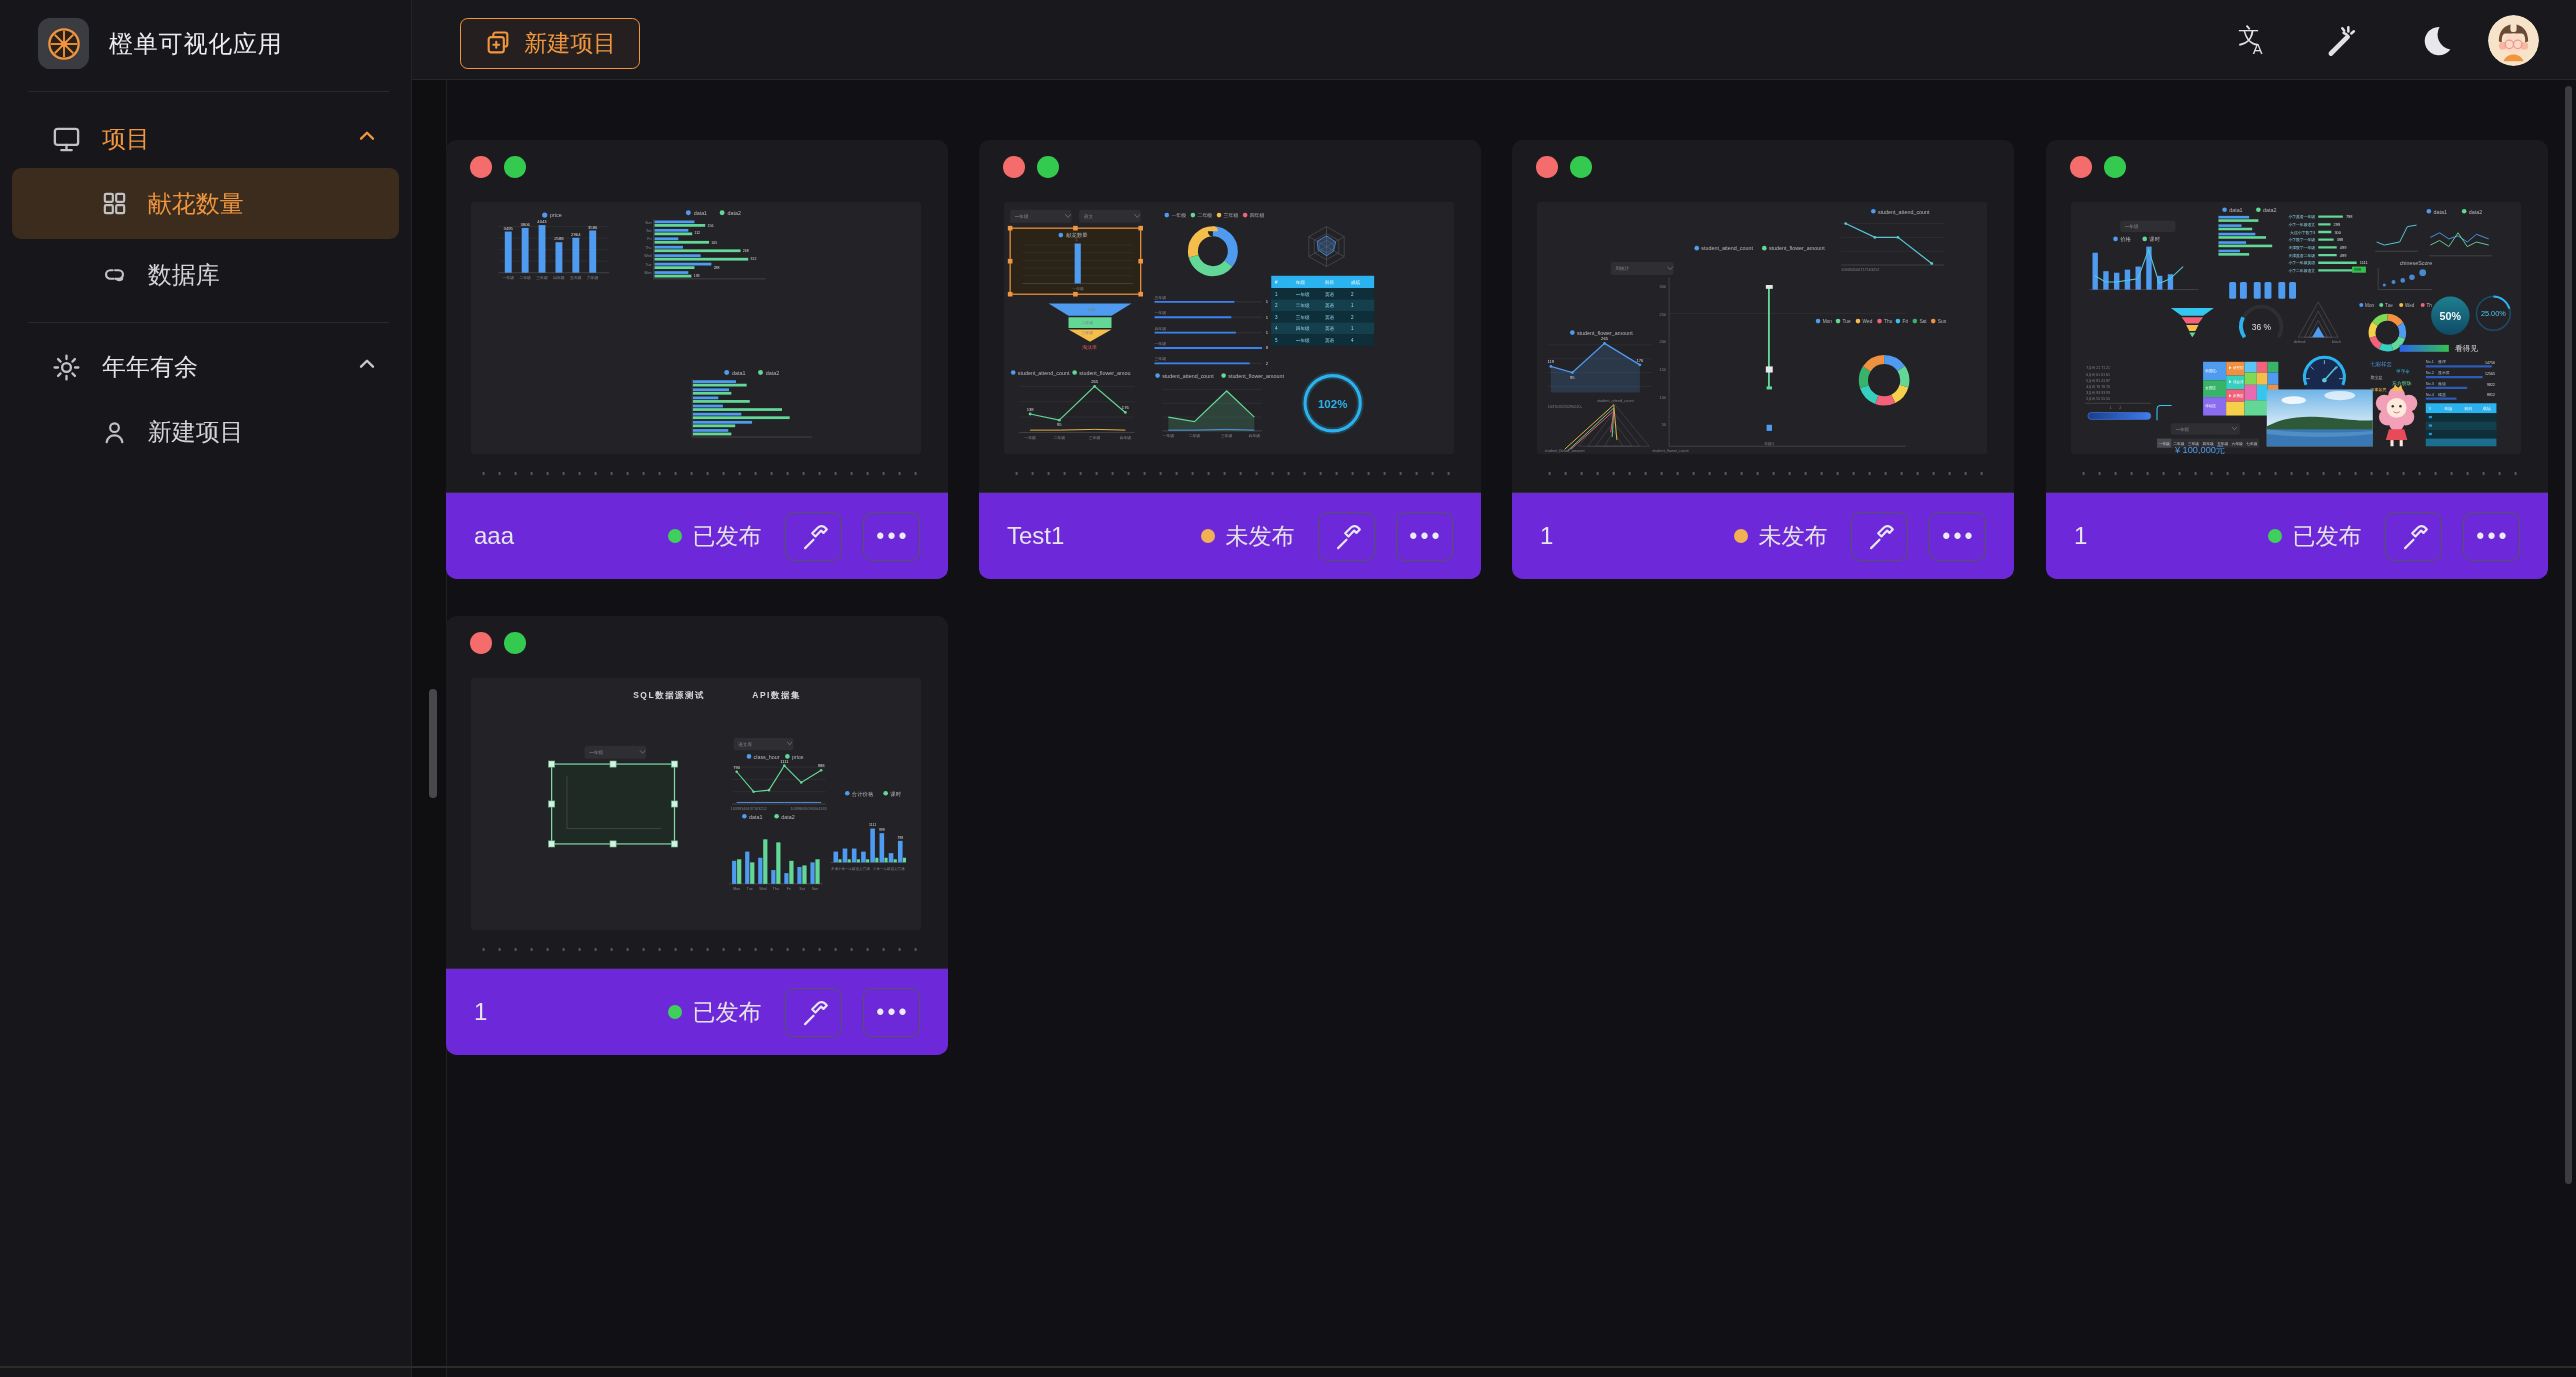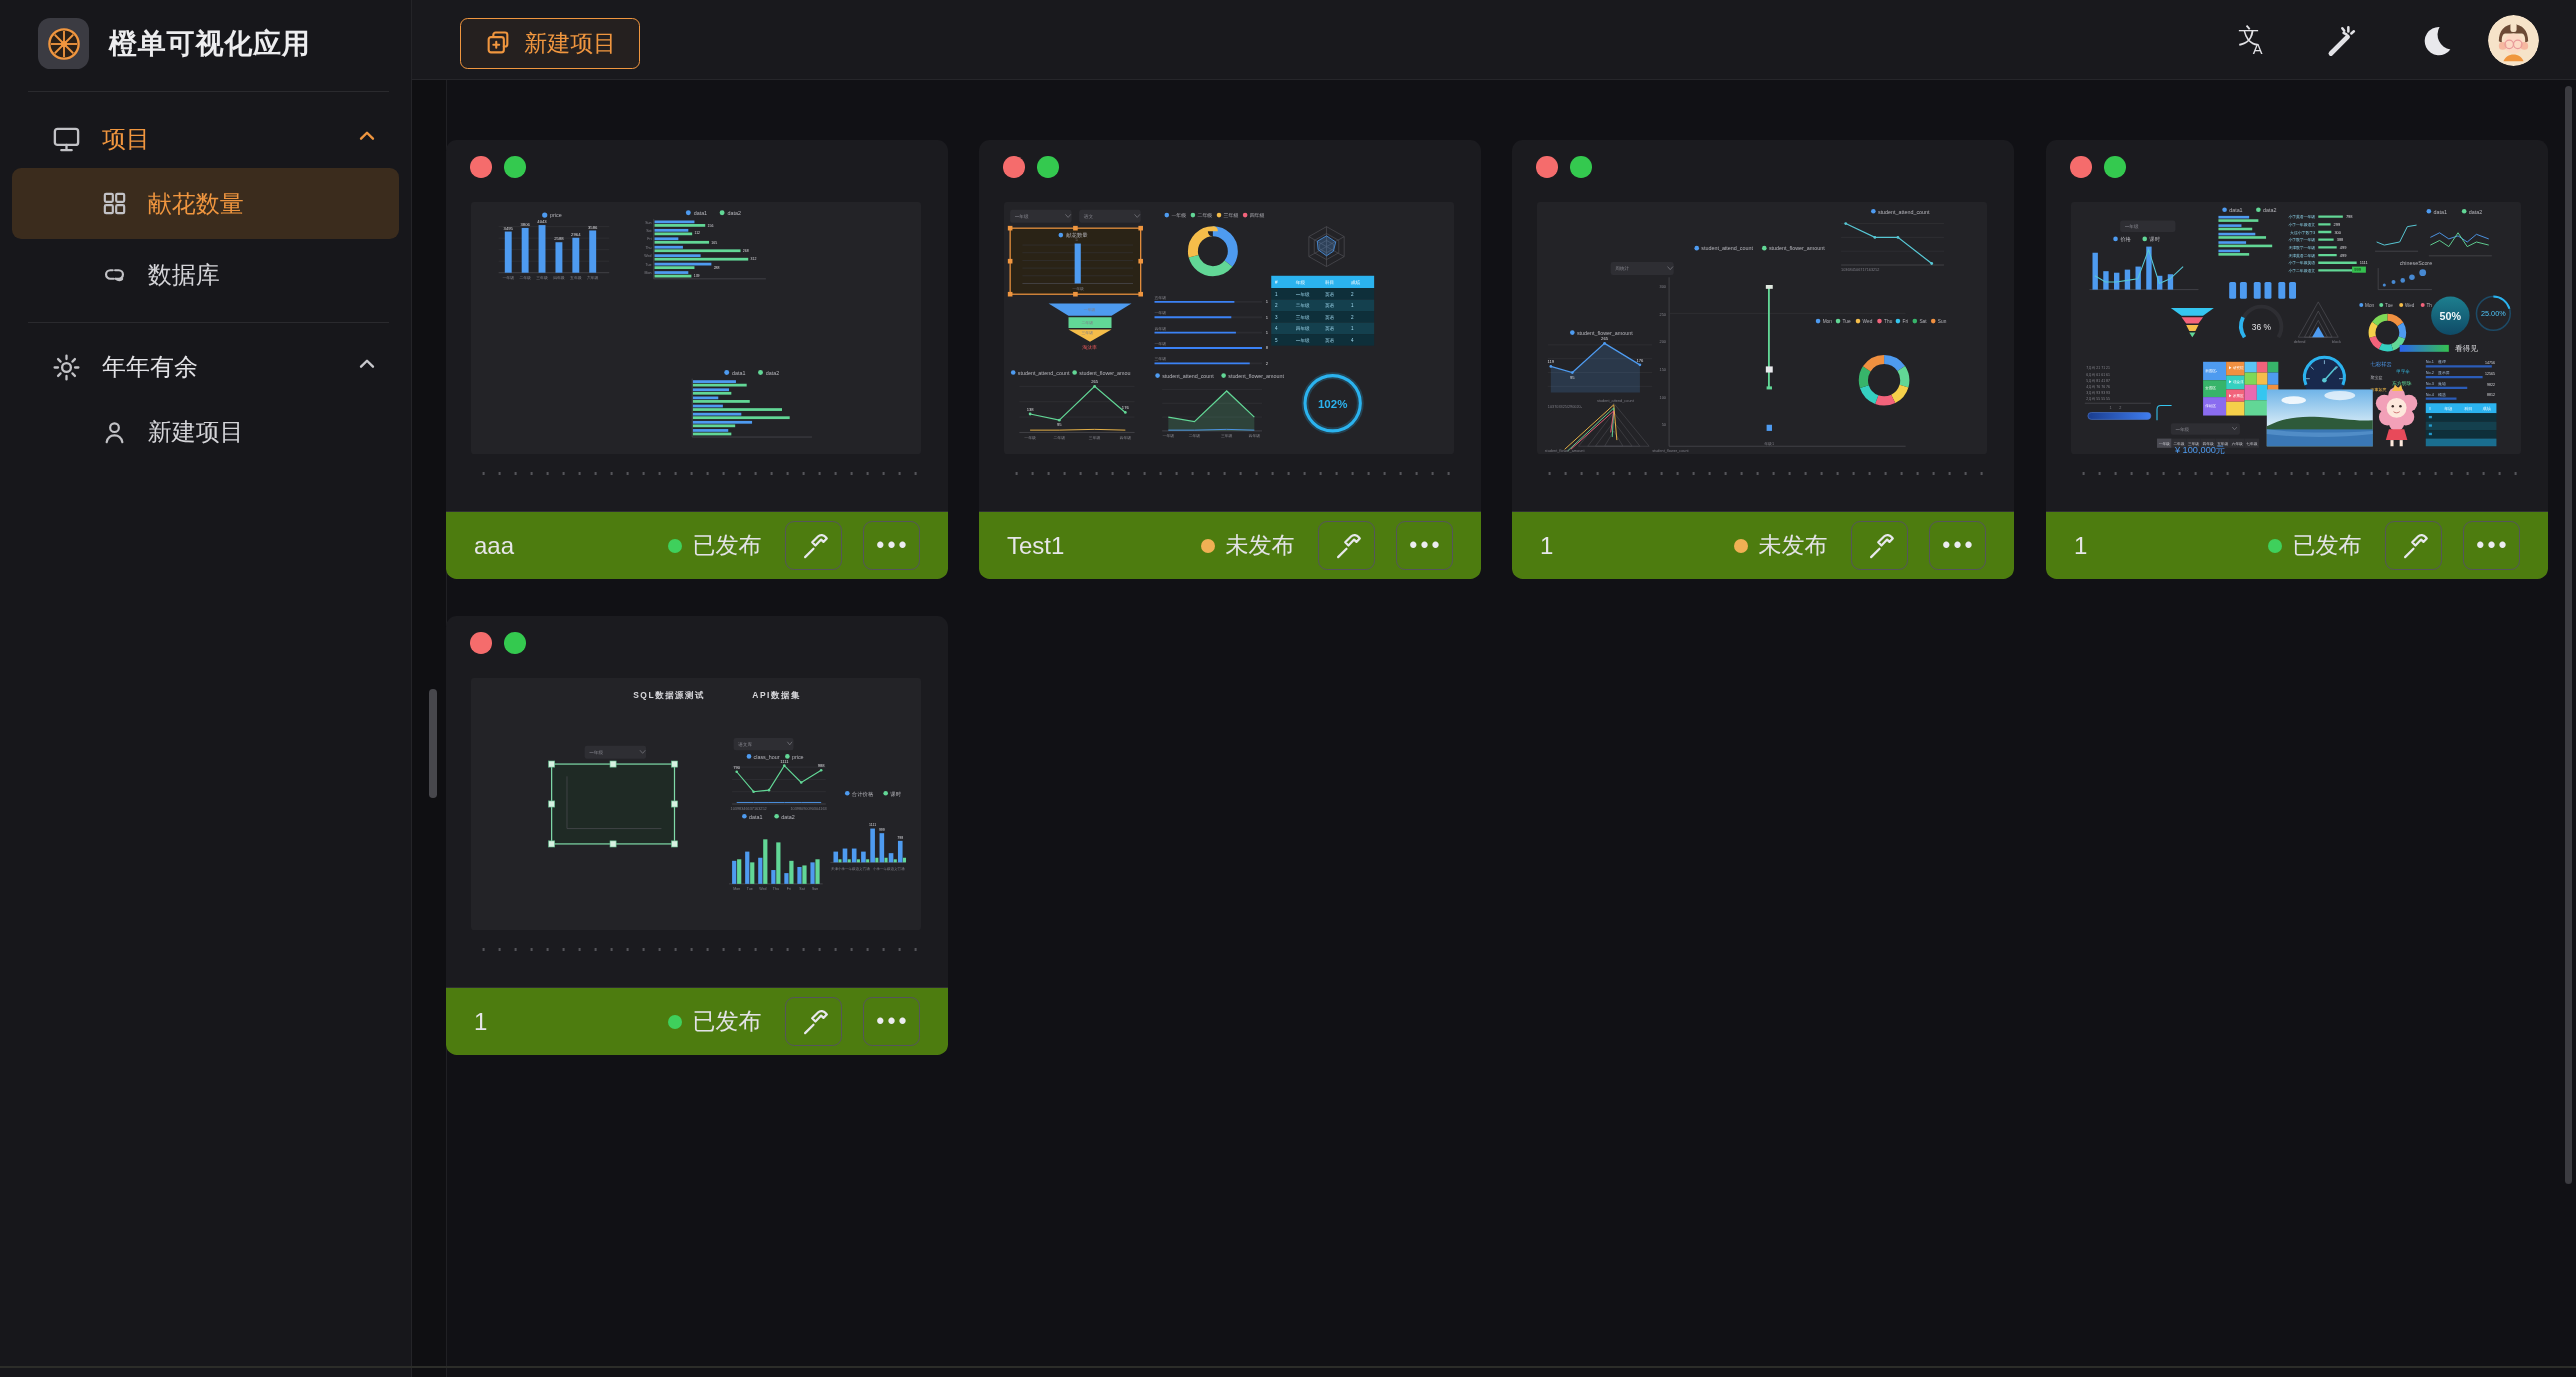--- a/index.html
+++ b/index.html
@@ -3,21 +3,21 @@
 <meta charset="utf-8">
 <style>
   *{margin:0;padding:0;box-sizing:border-box}
   html,body{width:2576px;height:1377px;background:#111115;font-family:"Liberation Sans",sans-serif;color:#e8e8ea;overflow:hidden;position:relative}
   svg text{font-family:"Liberation Sans",sans-serif}
 
   
   .sidebar{position:absolute;left:0;top:0;width:412px;height:1377px;background:#17171b;border-right:0.8px solid #242428}
   .logo-row{display:flex;align-items:center;gap:20px;padding:18.4px 0 0 38px}
   .logo-box{width:51px;height:51px;border-radius:12.3px;background:#3b3b42;display:flex;align-items:center;justify-content:center;flex:0 0 auto}
-  .app-title{font-size:28px;font-weight:bold;color:#ededef;letter-spacing:0.8px}
+  .app-title{font-size:24px;font-weight:normal;color:#ededef;letter-spacing:0.8px}
   .side-divider{height:0.8px;background:#2a2a2e;margin:21.5px 22px 0 28px}
   .group-header{display:flex;align-items:center;height:55px;margin-top:21.5px;padding:0 31px 4px 51px;font-size:24px;color:#e2e2e6;cursor:pointer}
   .group-header .glabel{margin-left:20px}
   .group-header.accent .glabel{color:#f0963f}
   .group-header .chev{margin-left:auto}
   .sub-item{display:flex;align-items:center;height:71px;margin:0 12.3px;border-radius:9.2px;padding-left:88px;font-size:24px;color:#d4d4d8;cursor:pointer}
   .sub-item .slabel{margin-left:18.4px}
   .sub-item.active{background:#3b2c1d;color:#f0963f}
   .sicon{display:flex;align-items:center;justify-content:center}
   .sicon svg{stroke:#c2c2c6;fill:none;stroke-width:1.8;stroke-linecap:round;stroke-linejoin:round}
@@ -38,21 +38,21 @@
   .right-scroll{position:absolute;right:3.8px;top:86px;width:7.7px;height:1098px;border-radius:3.8px;background:#3c3c41}
   .bottom-line{position:absolute;left:0;right:0;top:1366px;height:1.5px;background:#2c2d29}
 
   
   .card{position:absolute;width:502px;height:439px;background:#1b1b1f;border-radius:10.7px;cursor:pointer}
   .tdot{position:absolute;top:16px;width:21.5px;height:21.5px;border-radius:50%}
   .tdot.red{left:24px;background:#f56c6c}
   .tdot.green{left:58px;background:#34c94f}
   .thumb{position:absolute;left:25px;top:62px;width:450px;height:252px;background:#232327;border-radius:3.1px;overflow:hidden}
   .dotsrow{position:absolute;left:25px;top:332px;width:450px;height:3.1px;background-image:radial-gradient(circle,#55555a 1.2px,transparent 1.5px);background-size:16px 3.1px;background-position:4.6px 0}
-  .cfooter{position:absolute;left:0;right:0;bottom:0;height:68px;background:#4d7c0f;border-top:0.8px solid #2e2e32;border-radius:0 0 10.7px 10.7px;display:flex;align-items:center;padding:16px 28px}
+  .cfooter{position:absolute;left:0;right:0;bottom:0;height:87px;background:#6d28d9;border-top:0.8px solid #2e2e32;border-radius:0 0 10.7px 10.7px;display:flex;align-items:center;padding:16px 28px}
   .cname{flex:1;font-size:24px;color:#e6e6e9}
   .status{display:flex;align-items:center;gap:10.7px;margin-right:23px}
   .status-dot{width:14px;height:14px;border-radius:50%}
   .status-dot.published{background:#3fd05c}
   .status-dot.unpublished{background:#f0b054}
   .status-label{font-size:23px;color:#e3e3e6}
   .cbtn{width:57px;height:49px;border:1.5px solid #55555b;border-radius:9.2px;background:transparent;display:flex;align-items:center;justify-content:center;cursor:pointer}
   .cbtn + .cbtn{margin-left:21.5px}
   .cbtn svg{stroke:#e8e8ec;fill:none;stroke-width:1.7;stroke-linecap:round;stroke-linejoin:round}
   .cbtn .dots{color:#ececf0;font-size:23px;letter-spacing:3.1px;line-height:1;padding-left:3.1px}

